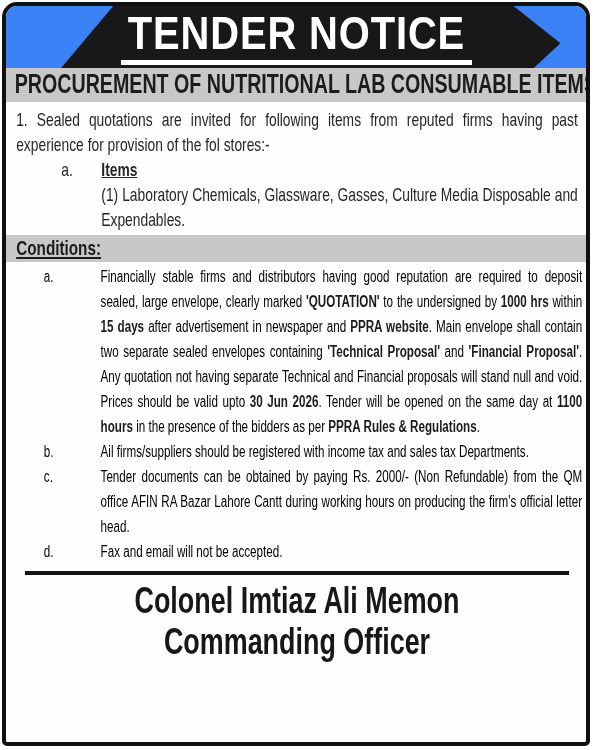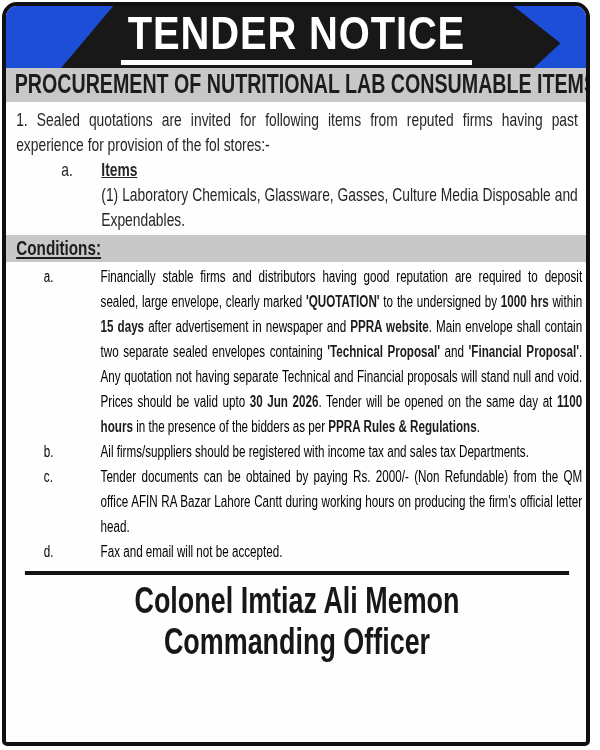--- a/index.html
+++ b/index.html
@@ -10,21 +10,21 @@
     overflow:hidden;
   }
   .notice {
     position:absolute; top:2px; left:2px;
     width:588px; height:744px; box-sizing:border-box;
     border:4px solid var(--ink, #101010);
     border-radius:15px 15px 5px 5px;
     overflow:hidden; background:#fefefe;
   }
   
-  .header { position:relative; height:62px; background:#1d4ed8; }
+  .header { position:relative; height:62px; background:#3b82f6; }
   .banner-shape {
     position:absolute; top:0; left:0; right:0; bottom:0;
     background:var(--banner-black, #181818);
     clip-path:polygon(9.5% 100%, 18.5% 0%, 87.5% 0%, 95.6% 60%, 91% 100%);
   }
   .banner-title-wrap {
     position:absolute; top:1px; left:0; right:0; text-align:center;
   }
   .banner-title-wrap .t {
     display:inline-block; transform:scaleX(0.85); transform-origin:center top;

